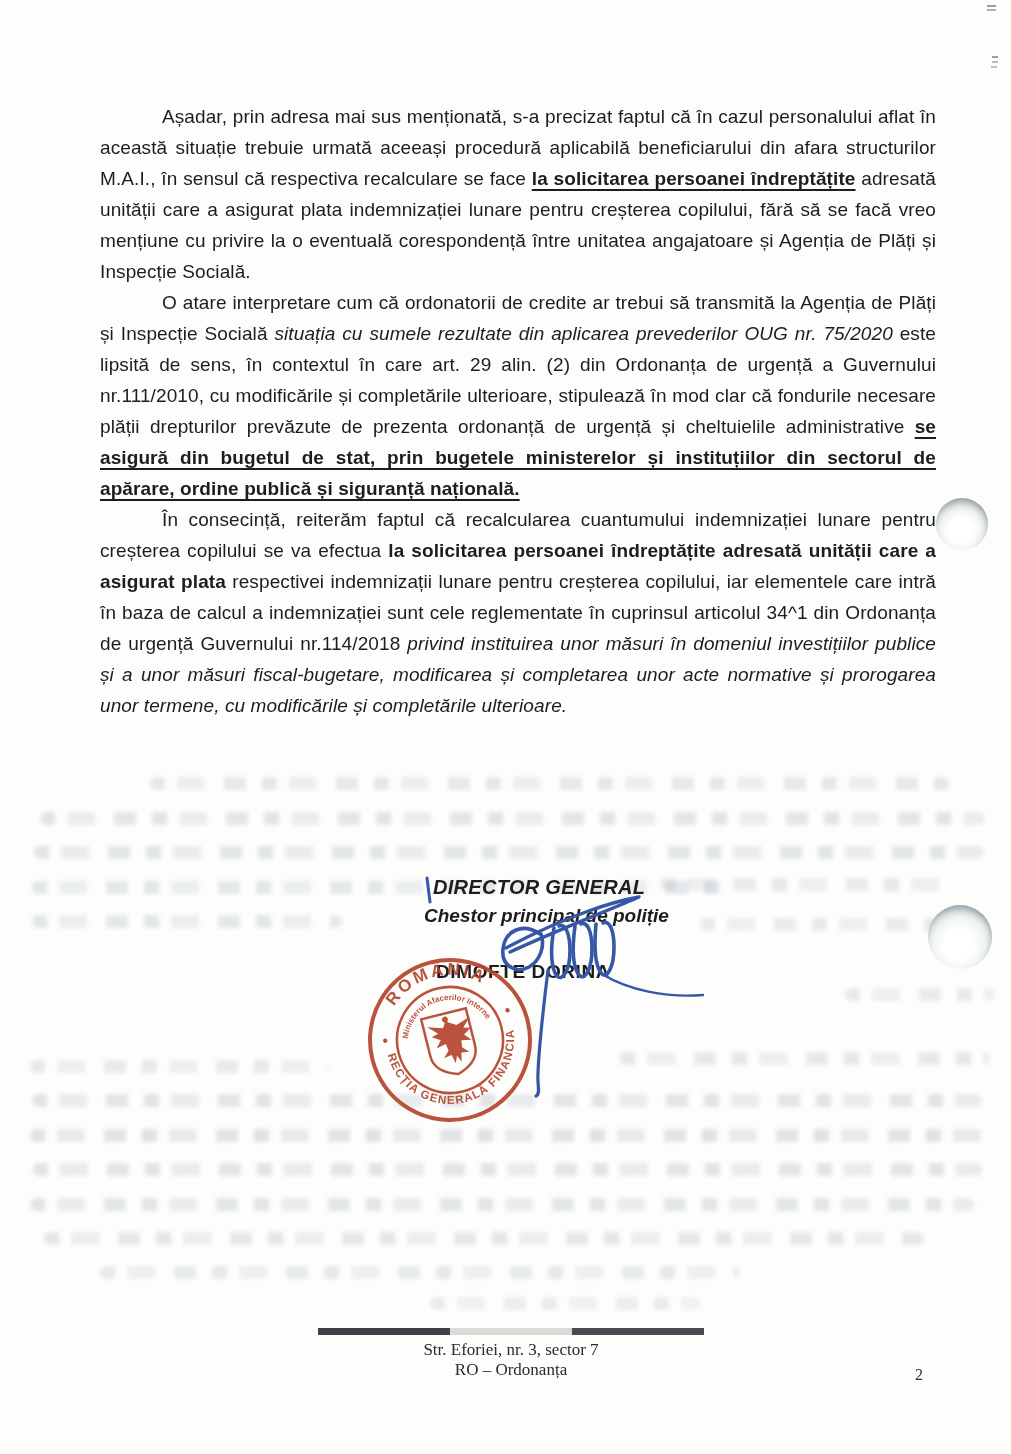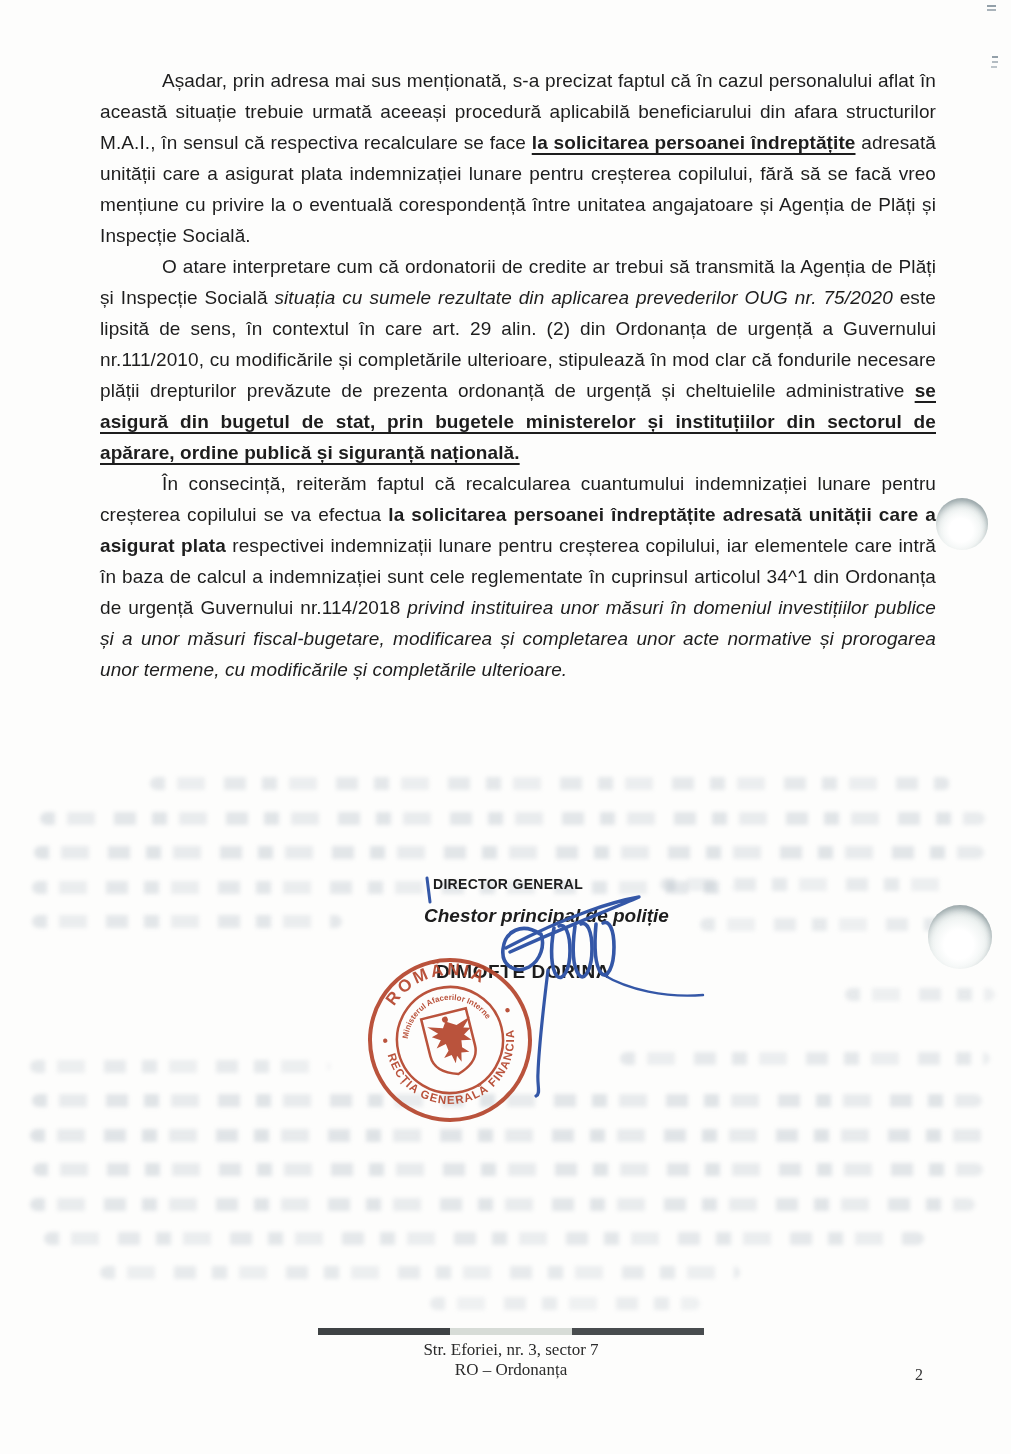--- a/index.html
+++ b/index.html
@@ -3,30 +3,30 @@
 <meta charset="utf-8">
 <style>
   html,body { margin:0; padding:0; background:#e8e8e8; }
   .page {
     position:relative; width:1011px; height:1454px; margin:0 auto;
     background:#fdfdfc; overflow:hidden;
     font-family:"Liberation Sans", sans-serif; color:#1d1d1d;
   }
   
   .content {
-    position:absolute; left:100px; top:0; width:836px; padding-top:65px;
+    position:absolute; left:100px; top:0; width:836px; padding-top:101px;
     text-align:justify; font-size:19px; line-height:31px; z-index:3;
     letter-spacing:0.1px;
   }
   .content p { margin:0; text-indent:62px; }
   .r-bu { font-weight:700; text-decoration:underline; text-decoration-thickness:2px; text-underline-offset:4px; }
   .r-b  { font-weight:700; }
   .r-it { font-style:italic; }
   
-  .sig-title { position:absolute; left:433px; top:876px; font-size:14px; font-weight:700; letter-spacing:0.3px; z-index:4; }
+  .sig-title { position:absolute; left:433px; top:876px; font-size:20px; font-weight:700; letter-spacing:0.3px; z-index:4;font-style:italic; }
   .sig-rank  { position:absolute; left:424px; top:905px; font-size:19px; font-weight:700; font-style:italic; z-index:4; }
   .sig-name  { position:absolute; left:436px; top:961px; font-size:19px; font-weight:700; letter-spacing:0.6px; z-index:4; }
   .stamp-svg { position:absolute; left:365px; top:955px; width:170px; height:170px; transform:rotate(-14deg); opacity:0.93; z-index:5; }
   .sign-svg  { position:absolute; left:420px; top:868px; width:300px; height:240px; z-index:6; }
   
   .footer { position:absolute; left:318px; top:1328px; width:386px; text-align:center;
             font-family:"Liberation Serif", serif; font-size:17px; line-height:20px; color:#2b2b2b; z-index:3; }
   .footer .bar { display:flex; height:7px; margin-bottom:5px; }
   .footer .bar .s1 { width:132px; background:#3e4244; }
   .footer .bar .s2 { width:122px; background:#d7dcd7; }

